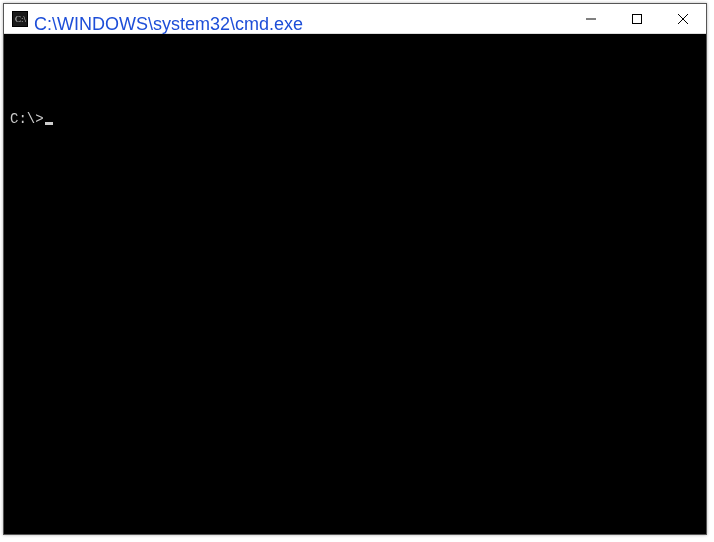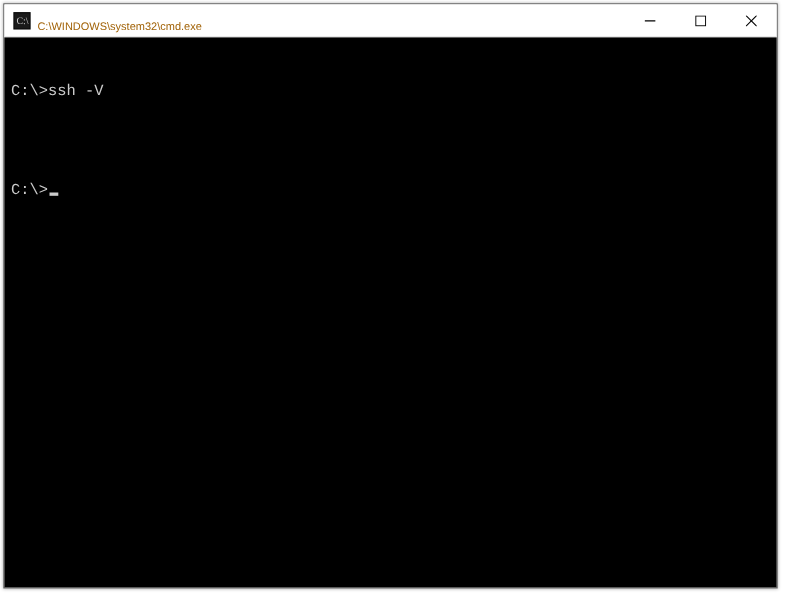--- a/index.html
+++ b/index.html
@@ -39,22 +39,22 @@
       display: flex;
       align-items: center;
       justify-content: center;
     }
     .title-icon svg {
       width: 16px;
       height: 16px;
     }
     .title-text {
       flex: 1;
-      font-size: 10px;
-      color: #a16207;
+      font-size: 18px;
+      color: #1d4ed8;
       white-space: nowrap;
       overflow: hidden;
       margin-top: 11px;
     }
     .window-controls {
       display: flex;
       height: 100%;
     }
     .win-btn {
       width: 46px;
@@ -124,17 +124,16 @@
       </div>
       <div class="win-btn close">
         <svg viewBox="0 0 10 10">
           <line x1="0" y1="0" x2="10" y2="10" stroke="#000" stroke-width="1"></line>
           <line x1="10" y1="0" x2="0" y2="10" stroke="#000" stroke-width="1"></line>
         </svg>
       </div>
     </div>
   </div>
   <div class="terminal">
-    <div class="term-line"><span>C:\&gt;</span><span>ssh -V</span></div>
     <div class="term-line"></div>
     <div class="term-line prompt-line"><span>C:\&gt;</span><span class="cursor"></span></div>
   </div>
 </div>
 
 </body></html>

